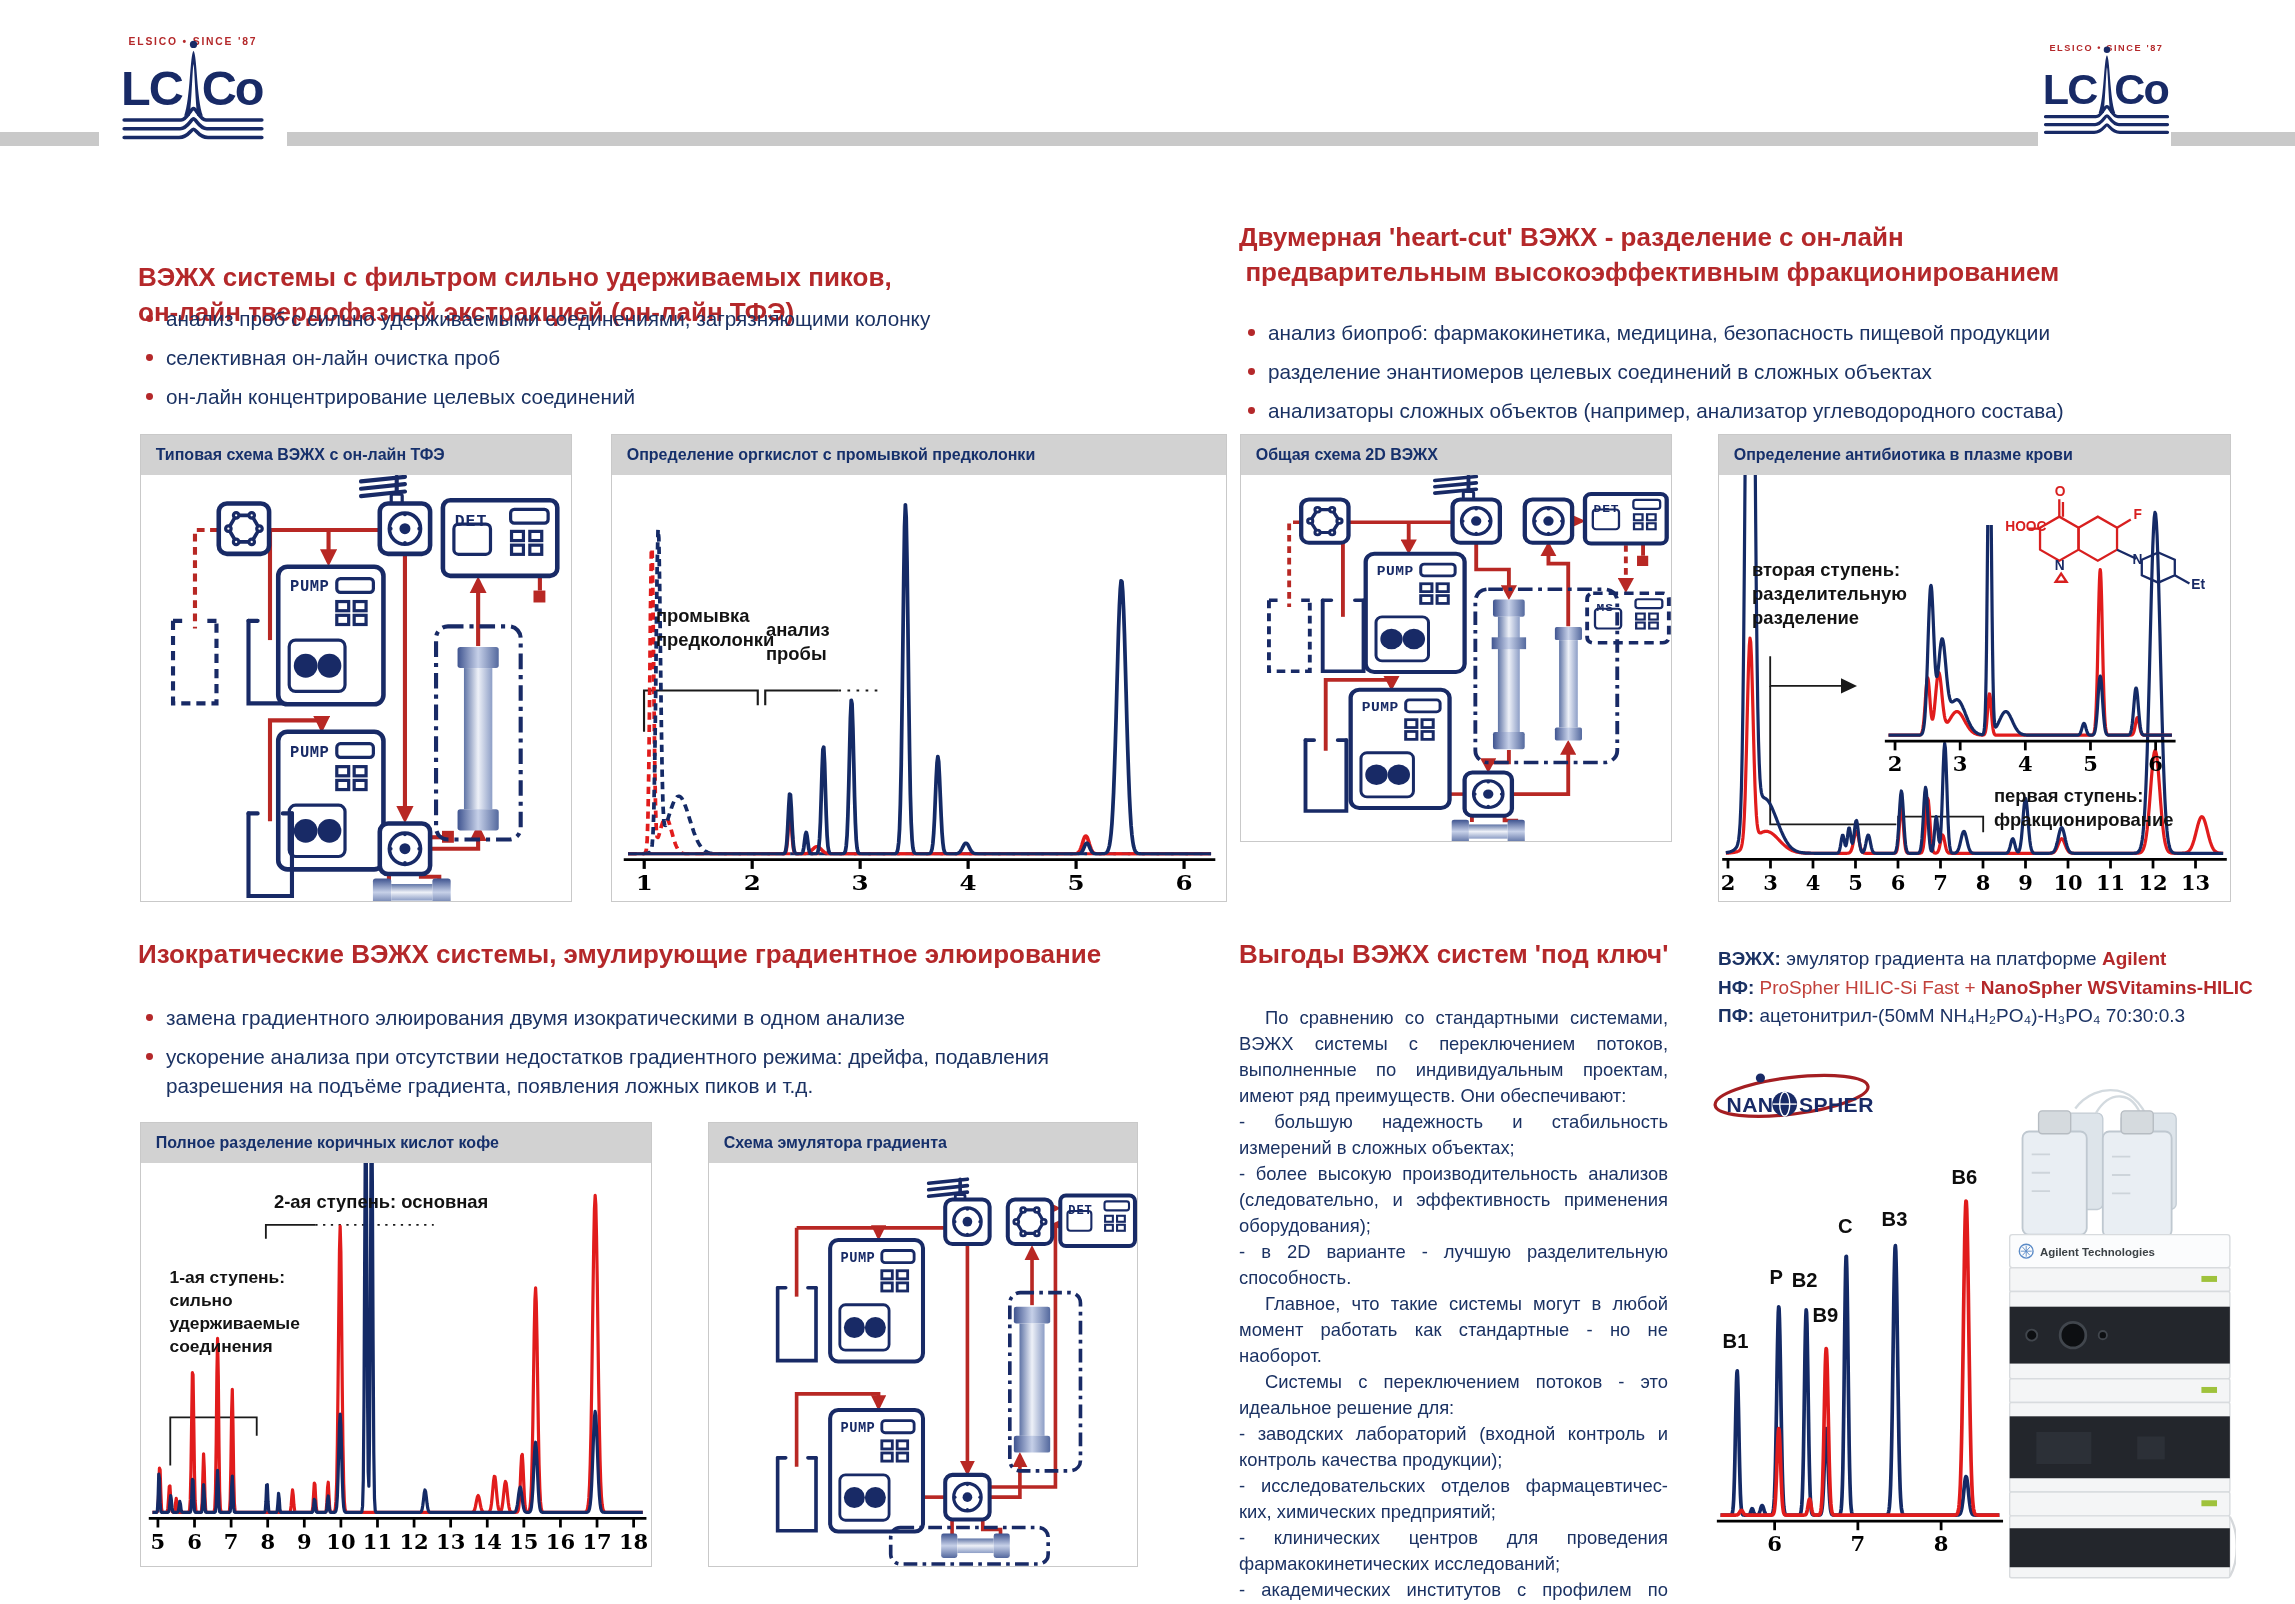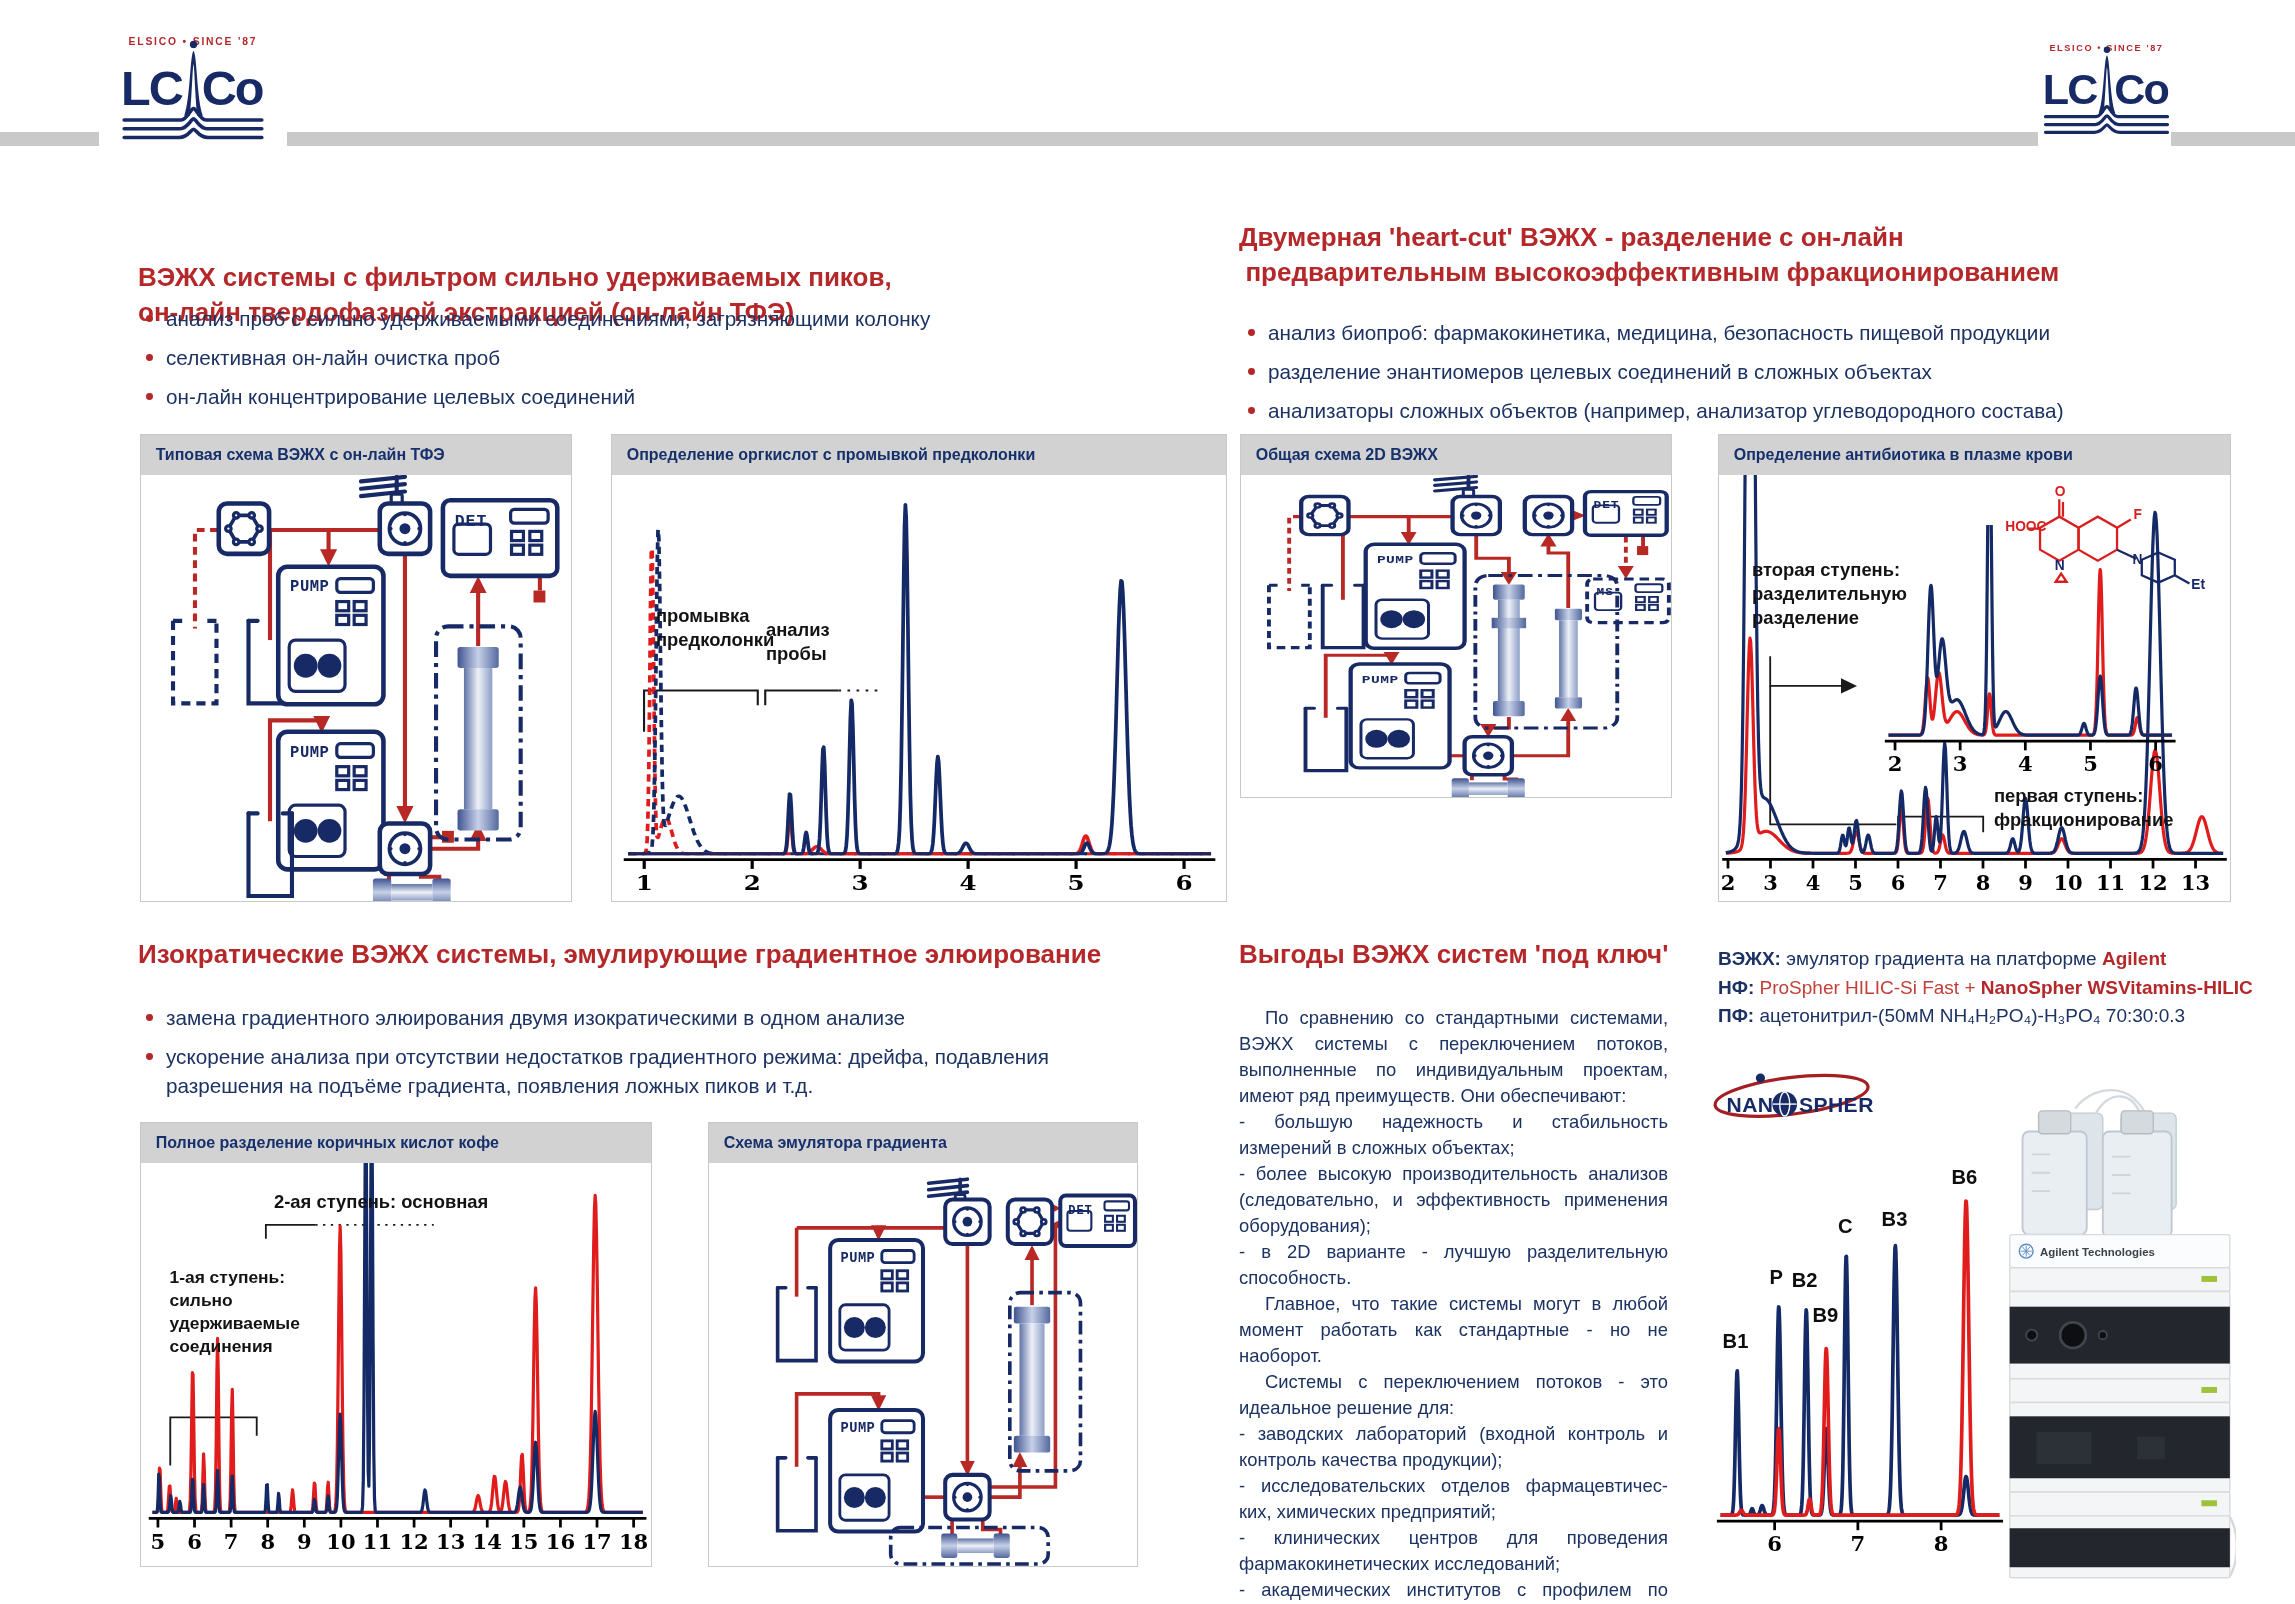--- a/index.html
+++ b/index.html
@@ -284,21 +284,21 @@
         <div>промывка</div>
           <div>предколонки</div>
       </div>
       <div class="chart-label" style="left:154px;top:143px;">
         <div>анализ</div>
           <div>пробы</div>
       </div>
     </div>
   </div>
 
-  <div class="panel" style="left:1240px;top:434px;width:432px;height:364px;">
+  <div class="panel" style="left:1240px;top:434px;width:432px;height:408px;">
     <div class="panel-header">
         <span>Общая схема 2D ВЭЖХ</span>
       </div>
     <div class="panel-body">
       <svg class="fill" viewBox="0 0 1000 929" preserveAspectRatio="none">
         <path class="tubed" d="M138,120 H112 V335"></path>
         <path class="tube" d="M237,360 V120"></path>
         <path class="tube" d="M250,120 H492"></path>
         <path class="tube" d="M390,120 V192" marker-end="url(#arr)"></path>
         <path class="tube" d="M547,174 V240 H623 V308" marker-end="url(#arr)"></path>

